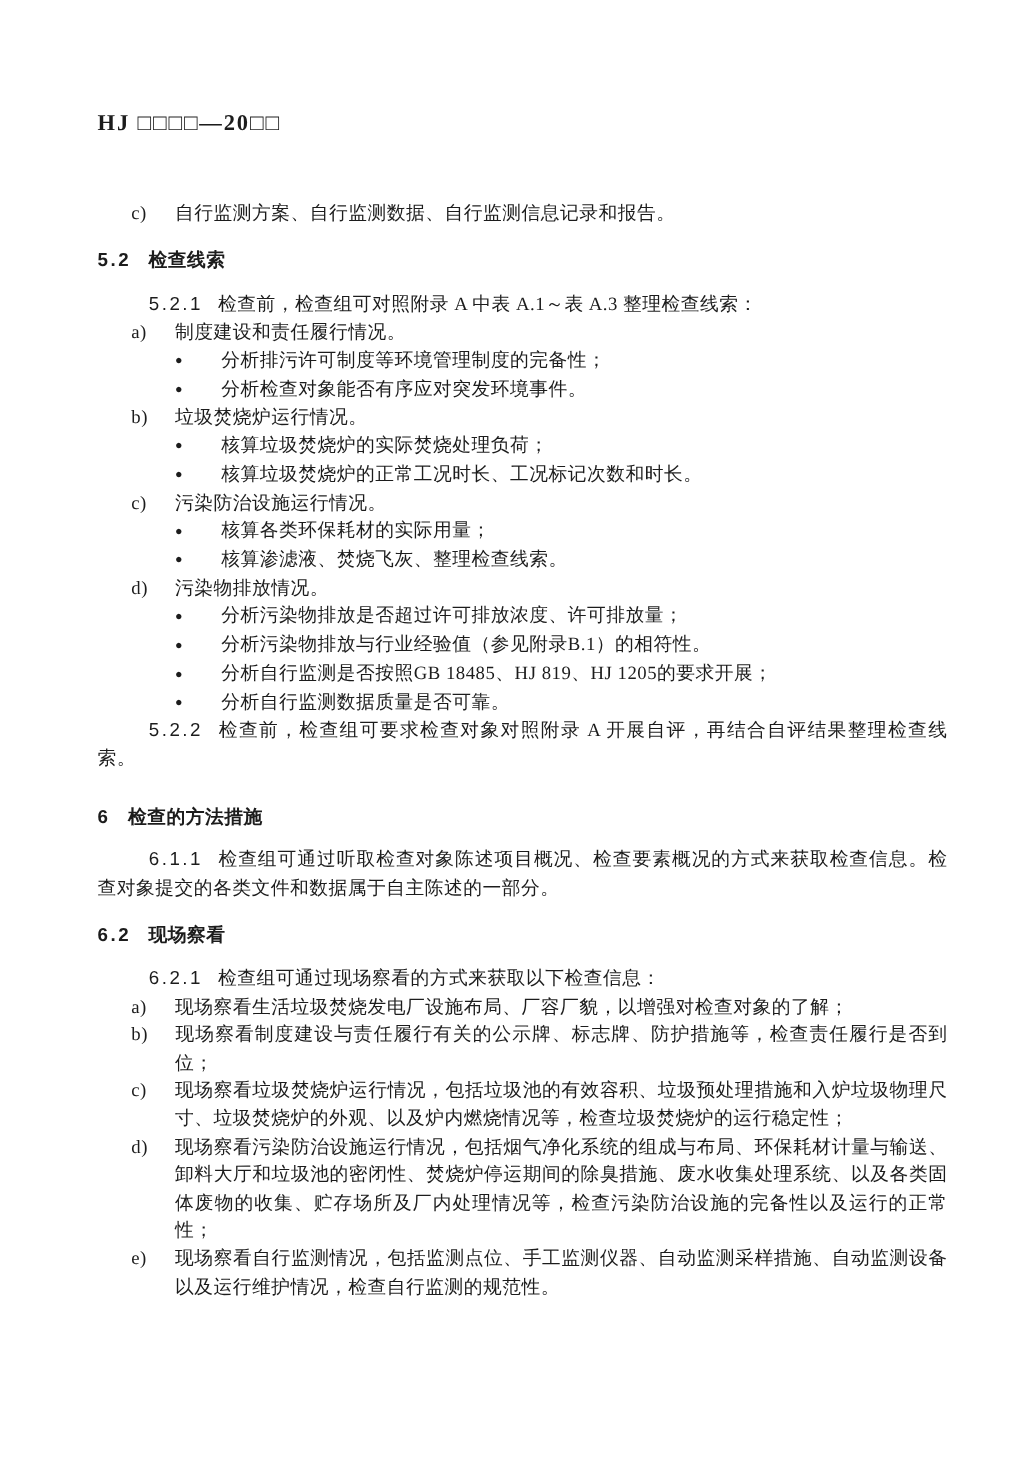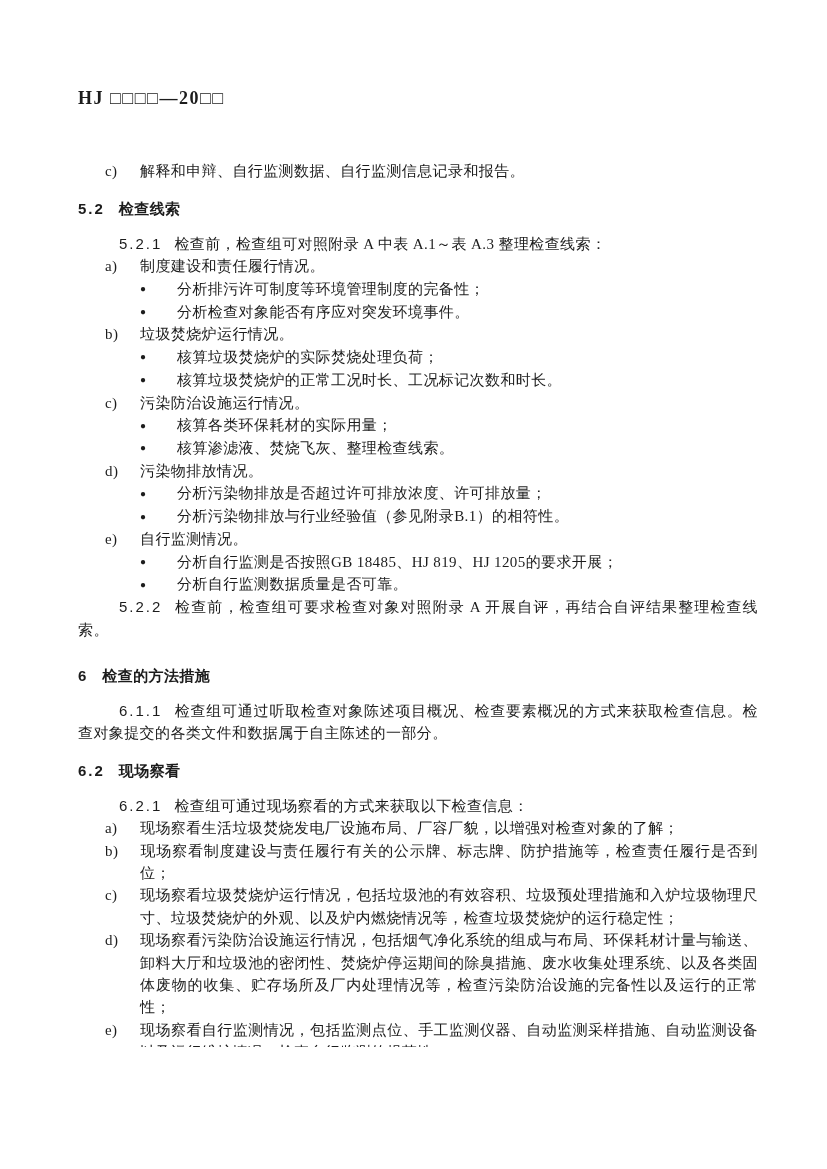--- a/index.html
+++ b/index.html
@@ -102,36 +102,35 @@
     color: #3a3a3a;
   }
 </style>
 </head>
 <body>
 
 <div class="page">
   <div class="doc-header">HJ □□□□—20□□</div>
 
   <div class="doc-body" id="doc-body">
-      <div class="para alpha"><span class="marker">c)</span><span class="text">解释和申辩、自行监测数据、自行监测信息记录和报告。</span></div>
+      <div class="para alpha"><span class="marker">c)</span><span class="text">自行监测方案、自行监测数据、自行监测信息记录和报告。</span></div>
       <div class="para h2"><span class="marker">5.2</span><span class="text">检查线索</span></div>
       <div class="para clause"><span class="marker">5.2.1</span><span class="text">检查前，检查组可对照附录 A 中表 A.1～表 A.3 整理检查线索：</span></div>
       <div class="para alpha"><span class="marker">a)</span><span class="text">制度建设和责任履行情况。</span></div>
       <div class="para bullet"><span class="marker">●</span><span class="text">分析排污许可制度等环境管理制度的完备性；</span></div>
       <div class="para bullet"><span class="marker">●</span><span class="text">分析检查对象能否有序应对突发环境事件。</span></div>
       <div class="para alpha"><span class="marker">b)</span><span class="text">垃圾焚烧炉运行情况。</span></div>
       <div class="para bullet"><span class="marker">●</span><span class="text">核算垃圾焚烧炉的实际焚烧处理负荷；</span></div>
       <div class="para bullet"><span class="marker">●</span><span class="text">核算垃圾焚烧炉的正常工况时长、工况标记次数和时长。</span></div>
       <div class="para alpha"><span class="marker">c)</span><span class="text">污染防治设施运行情况。</span></div>
       <div class="para bullet"><span class="marker">●</span><span class="text">核算各类环保耗材的实际用量；</span></div>
       <div class="para bullet"><span class="marker">●</span><span class="text">核算渗滤液、焚烧飞灰、整理检查线索。</span></div>
       <div class="para alpha"><span class="marker">d)</span><span class="text">污染物排放情况。</span></div>
       <div class="para bullet"><span class="marker">●</span><span class="text">分析污染物排放是否超过许可排放浓度、许可排放量；</span></div>
       <div class="para bullet"><span class="marker">●</span><span class="text">分析污染物排放与行业经验值（参见附录B.1）的相符性。</span></div>
-      <div class="para alpha"><span class="marker">e)</span><span class="text">自行监测情况。</span></div>
       <div class="para bullet"><span class="marker">●</span><span class="text">分析自行监测是否按照GB 18485、HJ 819、HJ 1205的要求开展；</span></div>
       <div class="para bullet"><span class="marker">●</span><span class="text">分析自行监测数据质量是否可靠。</span></div>
       <div class="para clause"><span class="marker">5.2.2</span><span class="text">检查前，检查组可要求检查对象对照附录 A 开展自评，再结合自评结果整理检查线索。</span></div>
       <div class="para h1"><span class="marker">6</span><span class="text">检查的方法措施</span></div>
       <div class="para clause"><span class="marker">6.1.1</span><span class="text">检查组可通过听取检查对象陈述项目概况、检查要素概况的方式来获取检查信息。检查对象提交的各类文件和数据属于自主陈述的一部分。</span></div>
       <div class="para h2"><span class="marker">6.2</span><span class="text">现场察看</span></div>
       <div class="para clause"><span class="marker">6.2.1</span><span class="text">检查组可通过现场察看的方式来获取以下检查信息：</span></div>
       <div class="para alpha"><span class="marker">a)</span><span class="text">现场察看生活垃圾焚烧发电厂设施布局、厂容厂貌，以增强对检查对象的了解；</span></div>
       <div class="para alpha"><span class="marker">b)</span><span class="text">现场察看制度建设与责任履行有关的公示牌、标志牌、防护措施等，检查责任履行是否到位；</span></div>
       <div class="para alpha"><span class="marker">c)</span><span class="text">现场察看垃圾焚烧炉运行情况，包括垃圾池的有效容积、垃圾预处理措施和入炉垃圾物理尺寸、垃圾焚烧炉的外观、以及炉内燃烧情况等，检查垃圾焚烧炉的运行稳定性；</span></div>

